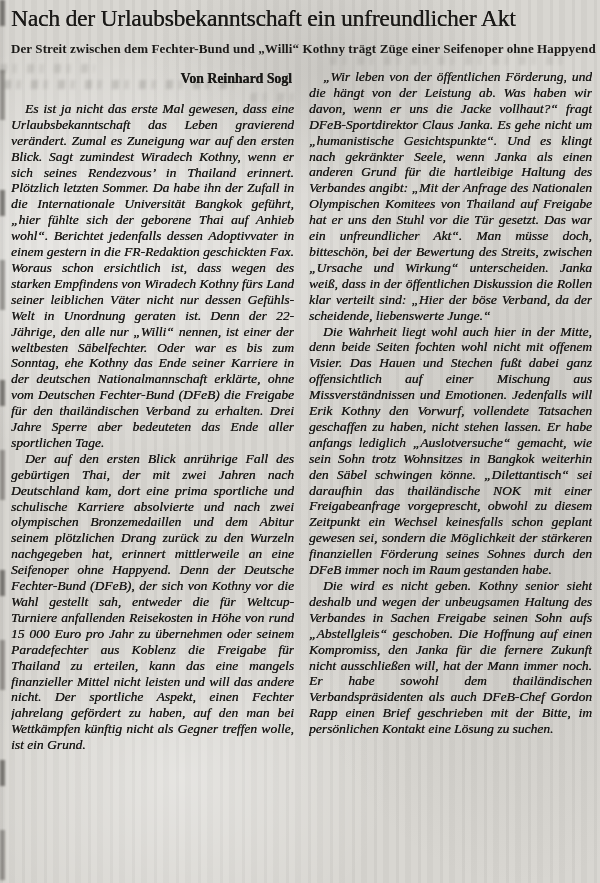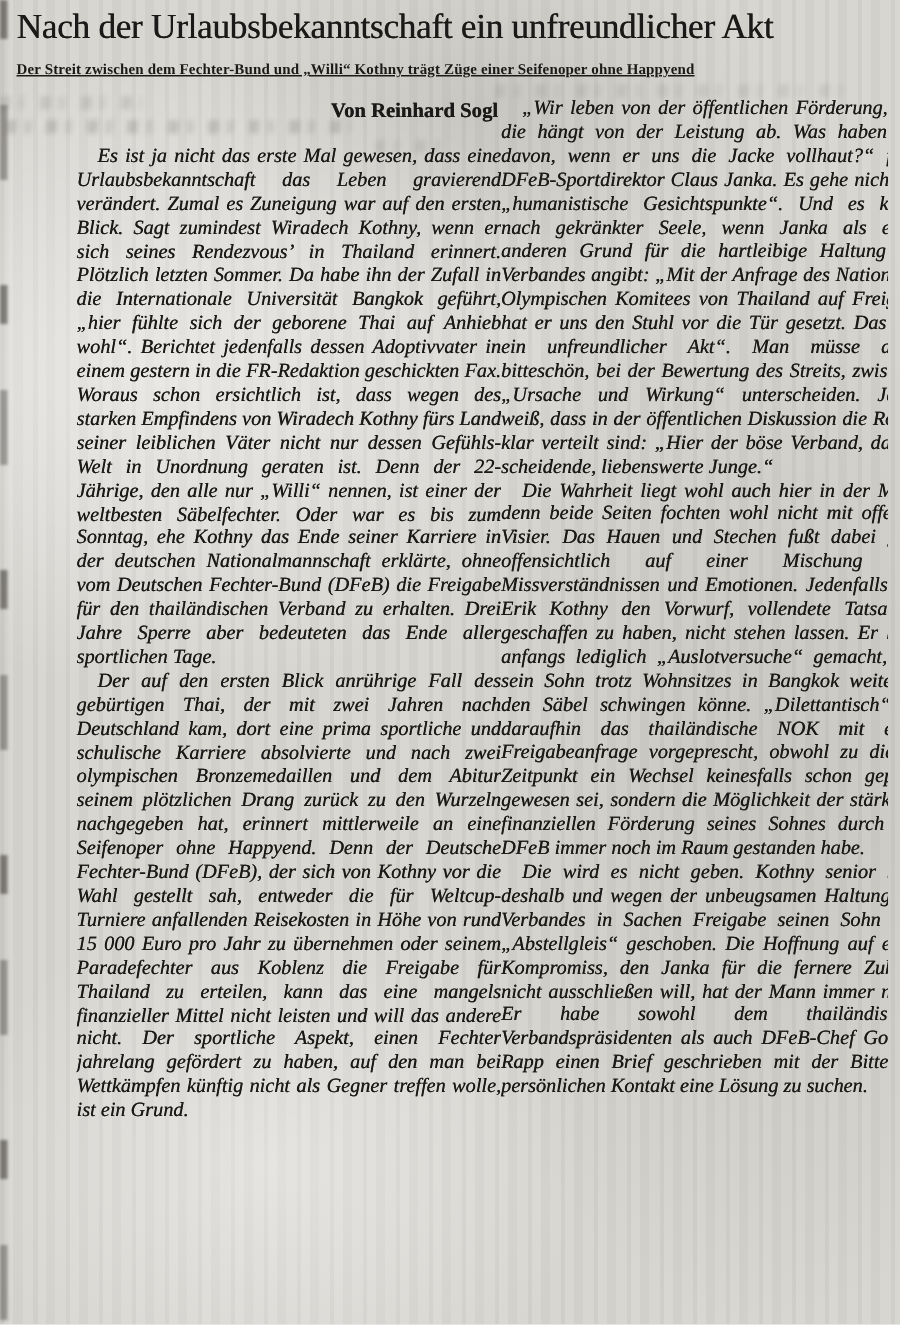--- a/index.html
+++ b/index.html
@@ -54,26 +54,26 @@
   .content { position: relative; z-index: 1; }
 
   h1 {
     margin: 0 0 9px 0;
     font-size: 23.5px; font-weight: normal;
     letter-spacing: -0.2px; white-space: nowrap;
     text-shadow: 0.3px 0 0 currentColor;
   }
   h2 {
     margin: 0 0 12px 0;
-    font-size: 10px; font-weight: bold;
-    letter-spacing: 0.1px; white-space: nowrap; text-decoration: underline;
+    font-size: 13px; font-weight: bold;
+    letter-spacing: 0.1px; white-space: nowrap;
   }
   .cols {
-    display: flex; 
-    height: 800px; overflow: hidden; margin-left: 40px;
+    display: flex; gap: 15px;
+    height: 800px; overflow: hidden;
   }
   .col {
     width: 283px; flex: 0 0 283px;
     text-align: justify;
     font-size: 13.5px; line-height: 15.9px;
     hyphens: auto; -webkit-hyphens: auto;
     overflow: hidden;
     text-shadow: 0.2px 0 0 currentColor;
   }
   .byline {

